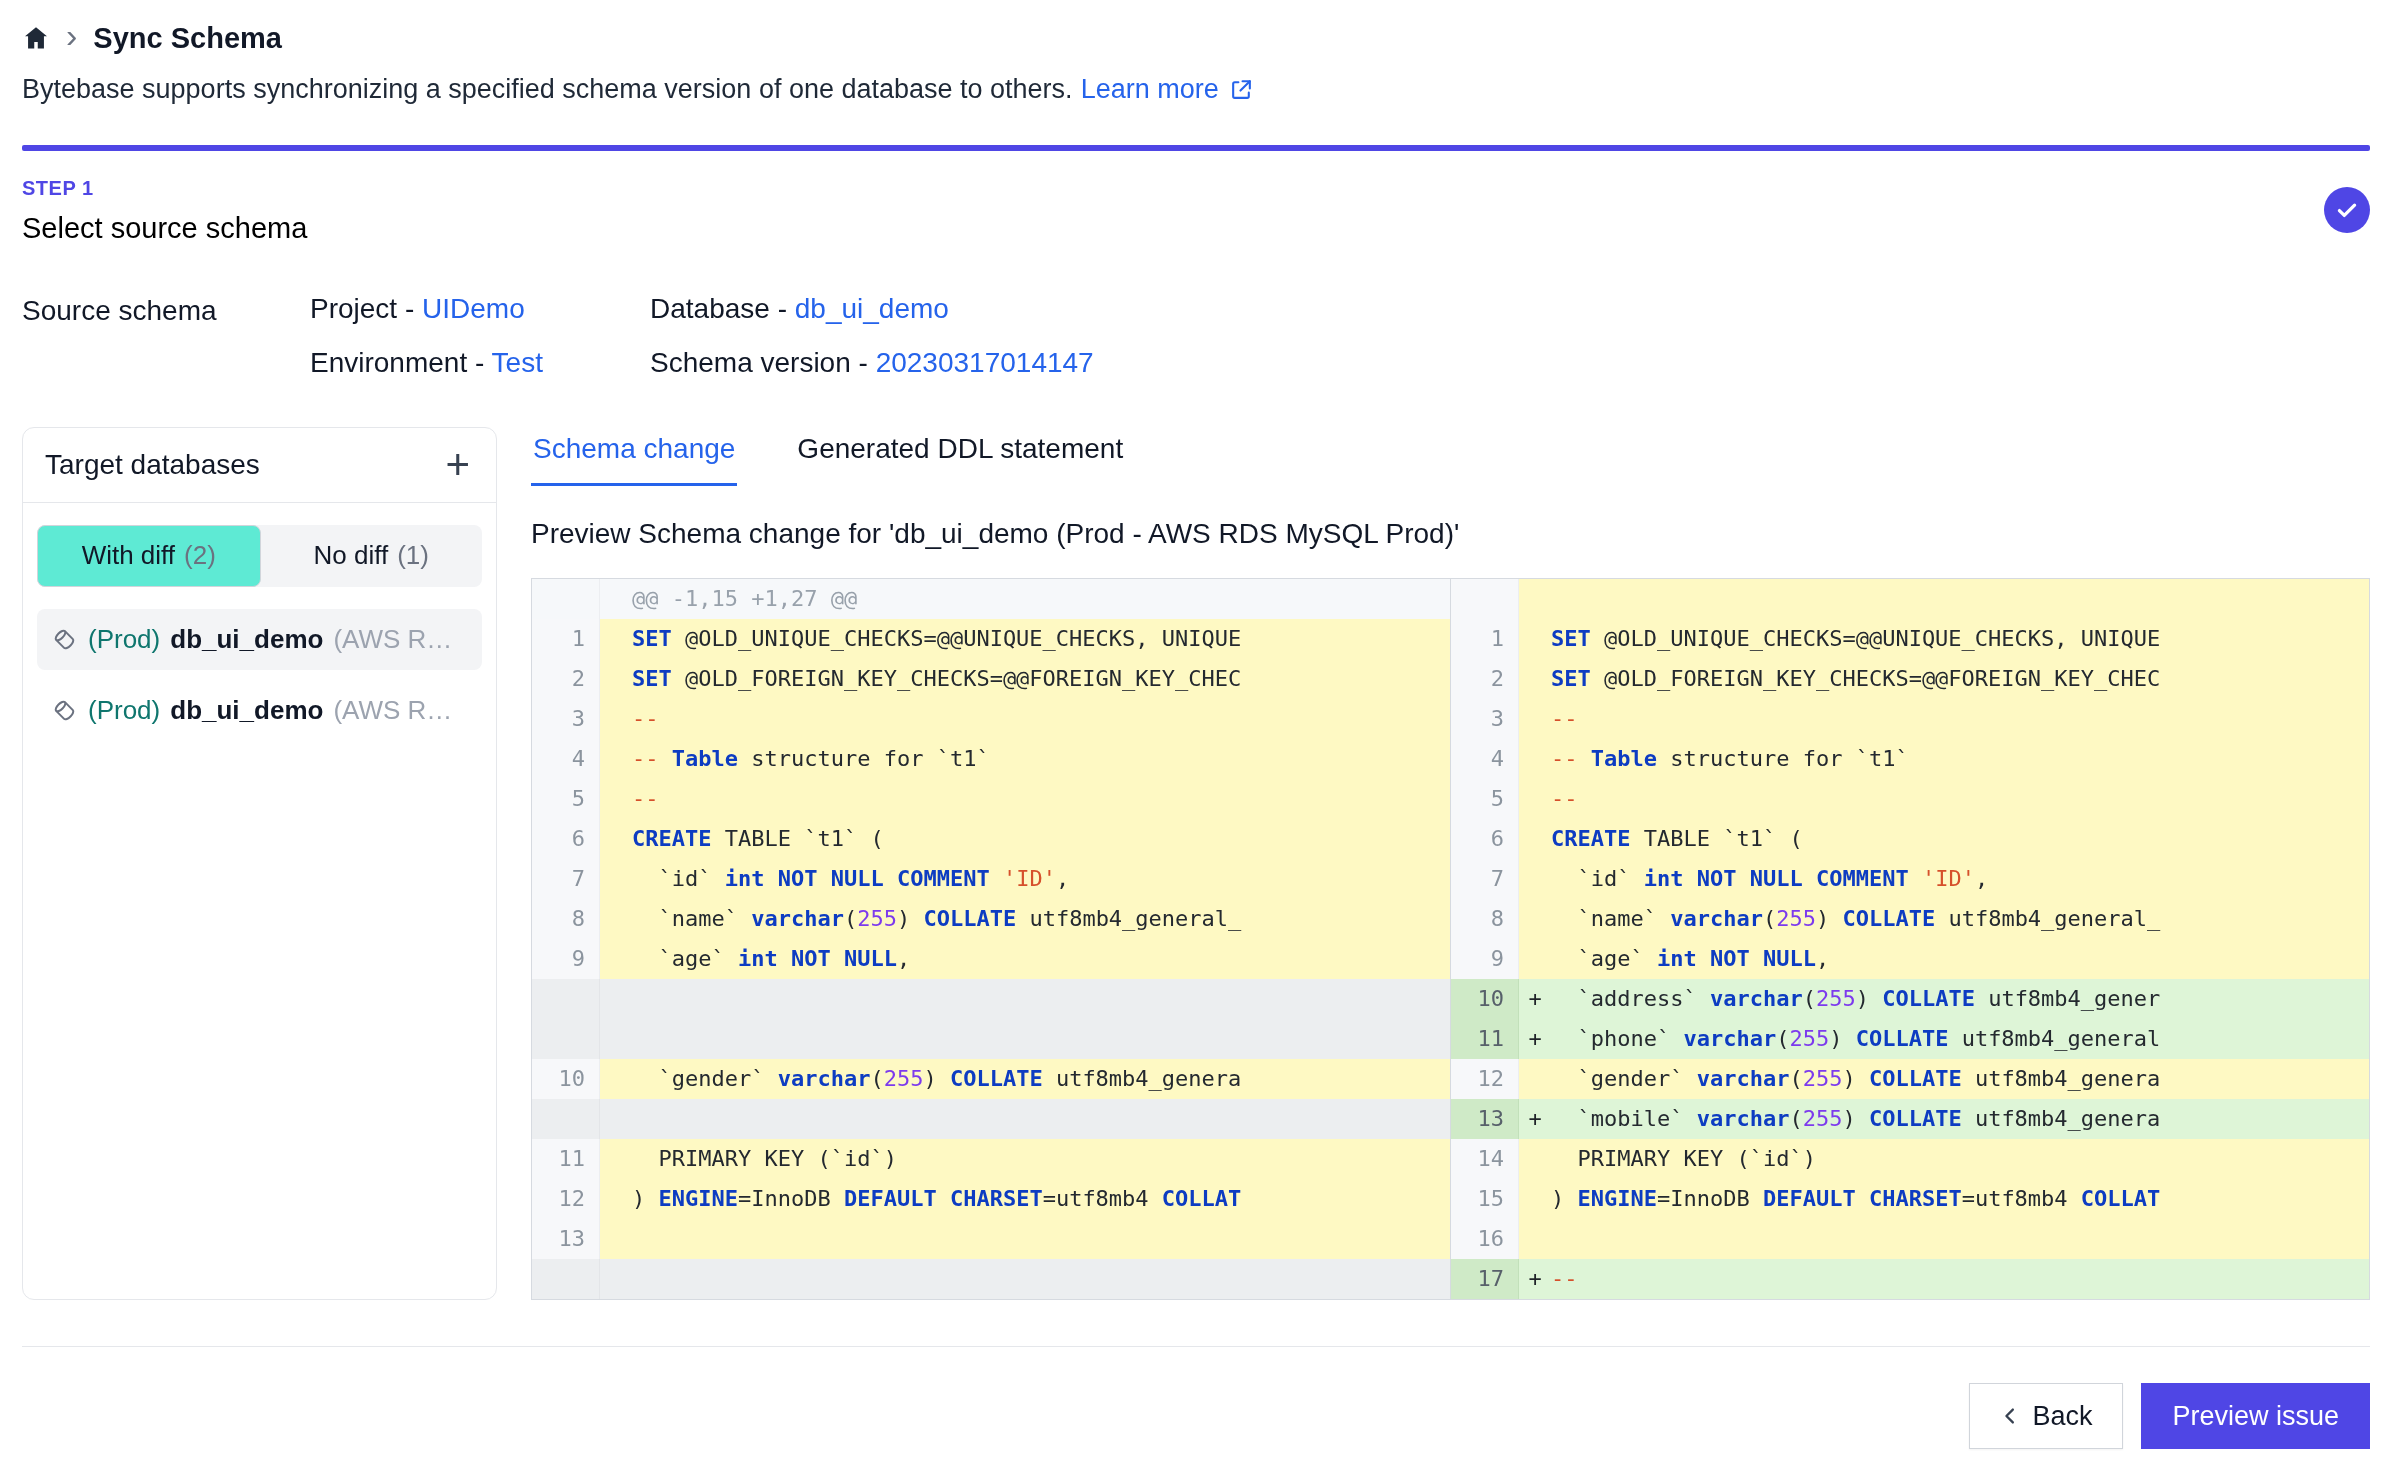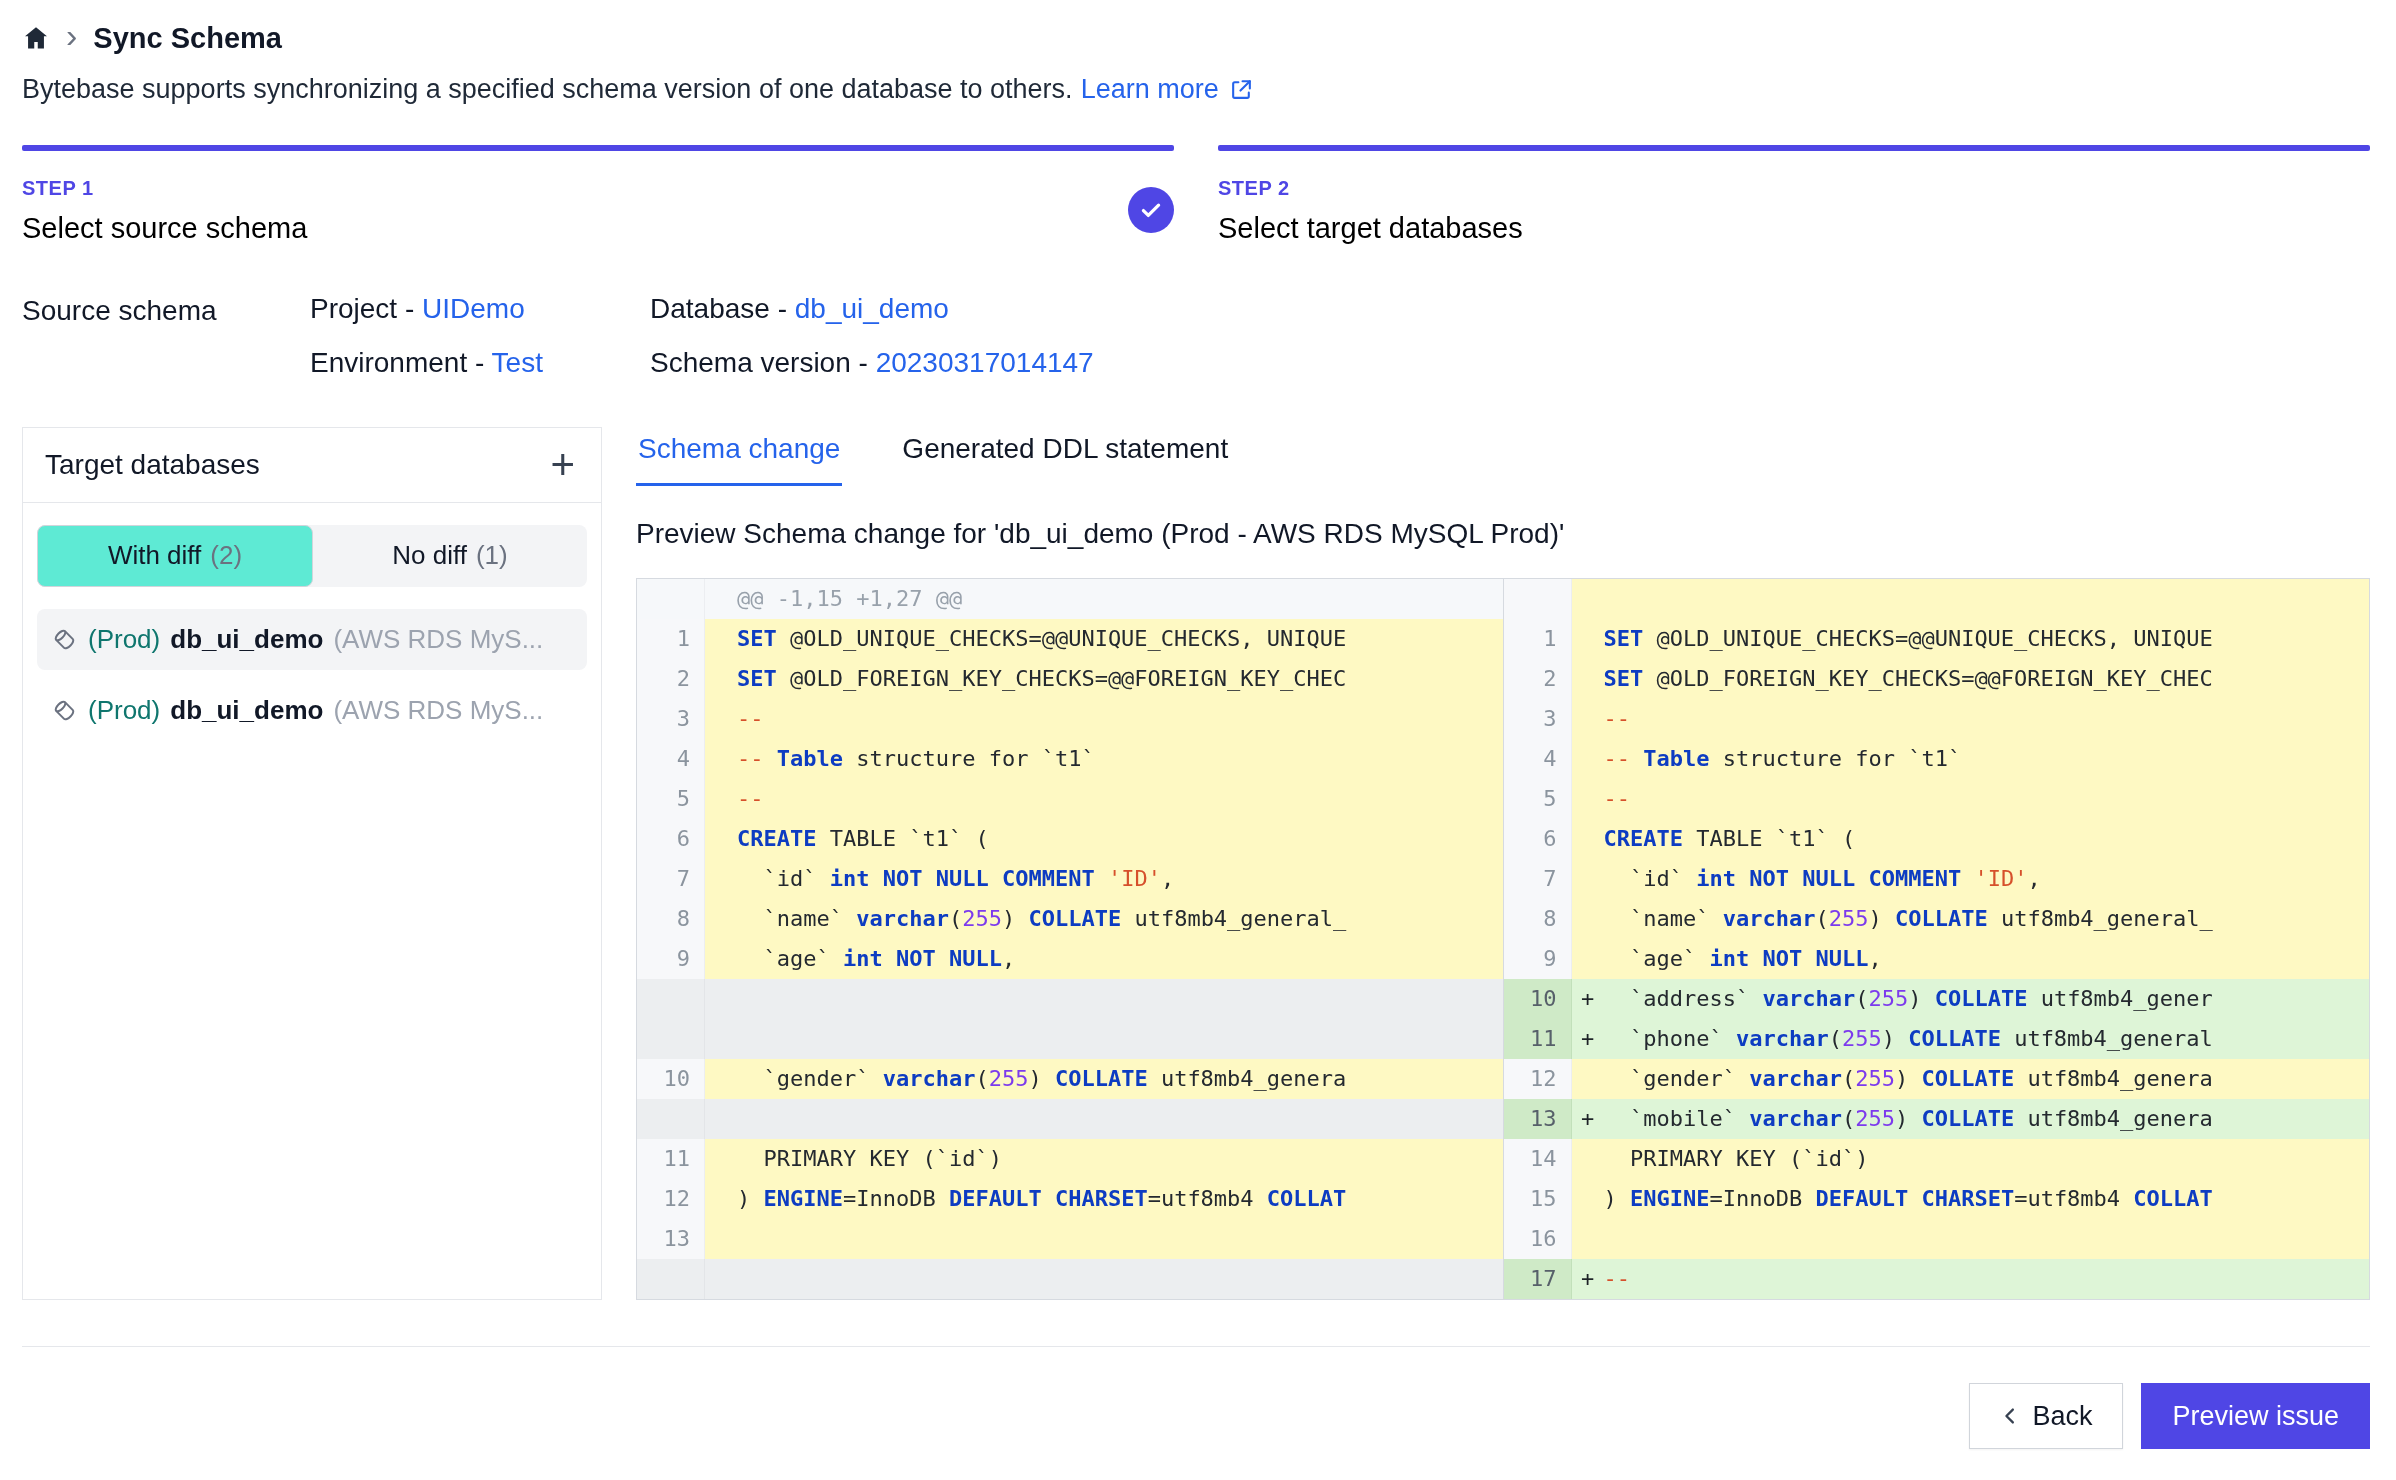--- a/index.html
+++ b/index.html
@@ -29,21 +29,21 @@
 
   
   .source { margin-top:48px; display:flex; font-size:28px; }
   .src-label { width:288px; font-weight:500; padding-top:2px; }
   .src-grid { display:grid; grid-template-columns:340px auto; row-gap:22px; }
 
   
   .main { margin-top:48px; display:flex; gap:34px; align-items:stretch; }
 
   
-  .panel { width:580px; flex:none; border:1px solid #e5e7eb; border-radius:0;
+  .panel { width:475px; flex:none; border:1px solid #e5e7eb; border-radius:12px;
     display:flex; flex-direction:column; background:#fff; }
   .panel-head { display:flex; align-items:center; justify-content:space-between;
     padding:20px 22px; border-bottom:1px solid #e5e7eb; }
   .panel-title { font-size:28px; font-weight:500; }
   .plus-btn { font-size:42px; font-weight:300; color:#374151; line-height:0.8; cursor:pointer;
     background:none; border:none; padding:0 4px; }
   .seg { margin:22px 14px 10px; display:flex; background:#f3f4f6; border-radius:8px; height:62px; }
   .seg-btn { flex:1; display:flex; align-items:center; justify-content:center; gap:9px;
     font-size:26px; color:#111827; border-radius:8px; border:none; background:transparent; cursor:pointer; }
   .seg-btn.active { background:#5eead4; border:1px solid #d1d5db; }
@@ -127,29 +127,20 @@
       <div class="step-bar"></div>
       <div class="step-body">
         <div>
           <div class="step-label">STEP 1</div>
           <div class="step-title">Select source schema</div>
         </div>
         <div class="check-circle">
           <svg viewBox="0 0 24 24" width="26" height="26" fill="none" stroke="#fff" stroke-width="3" stroke-linecap="round" stroke-linejoin="round">
               <path d="M5 12.5l4.5 4.5L19 7.5"></path>
             </svg>
-        </div>
-      </div>
-    </div>
-    <div class="step">
-      <div class="step-bar"></div>
-      <div class="step-body">
-        <div>
-          <div class="step-label">STEP 2</div>
-          <div class="step-title">Select target databases</div>
         </div>
       </div>
     </div>
   </div>
 
   <div class="source">
     <div class="src-label">Source schema</div>
     <div class="src-grid">
       <div class="src-cell">
         <span>Project -</span>

